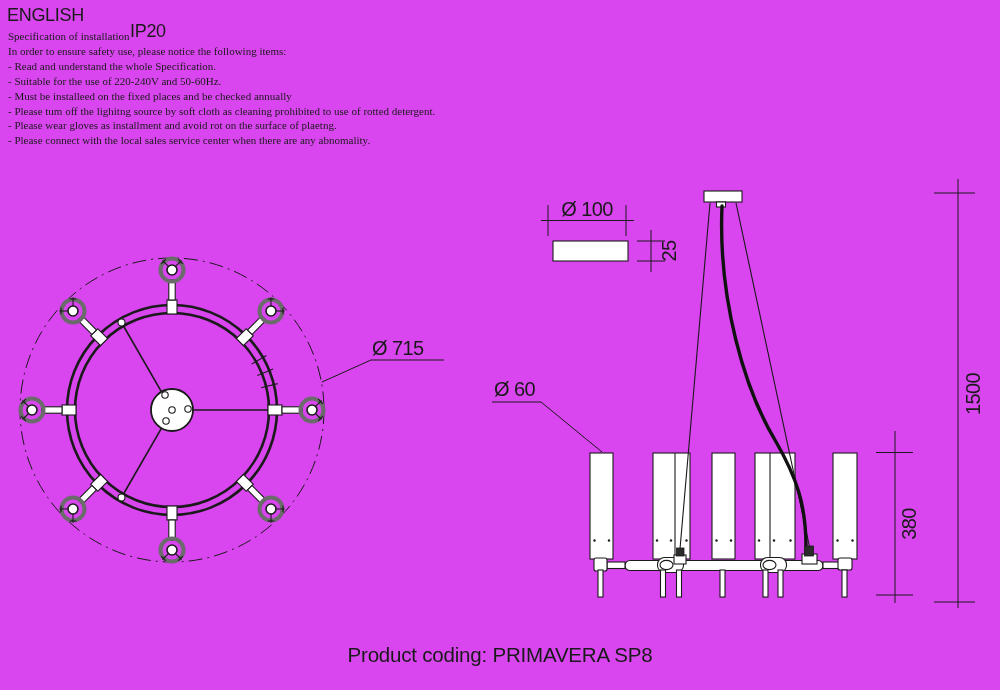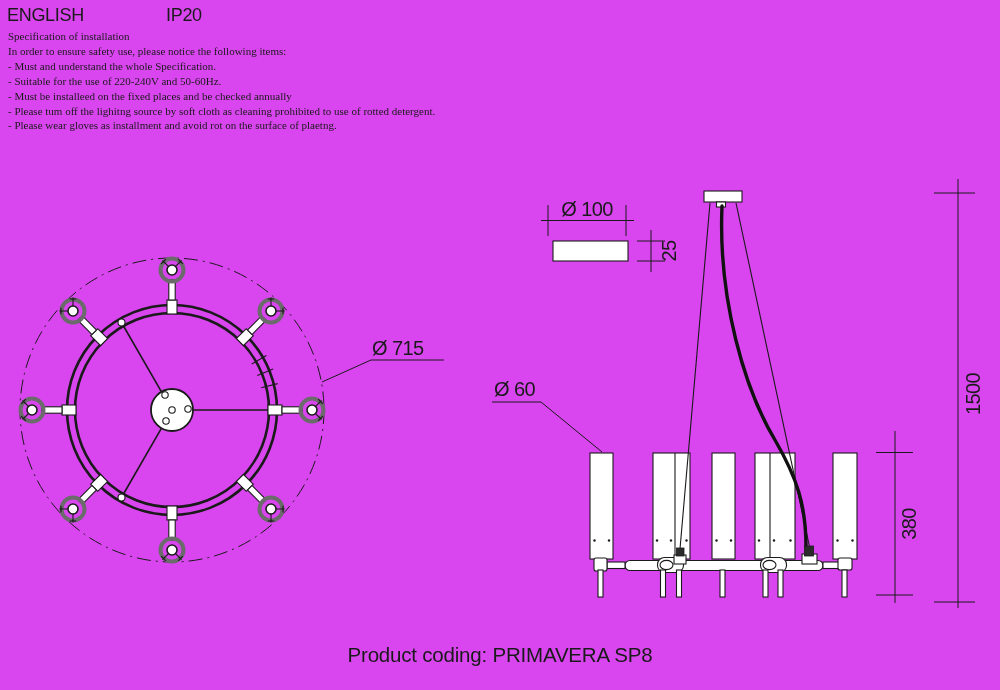--- a/index.html
+++ b/index.html
@@ -4,21 +4,21 @@
 <style>
   html,body { margin:0; padding:0; background:#fff; }
   .page {
     position:relative; width:1000px; height:690px; background:#d946ef;
     font-family:"Liberation Sans", sans-serif; color:#1a1a1a; overflow:hidden;
   }
   .hdr-lang {
     position:absolute; left:7px; top:5px; font-size:18px; letter-spacing:-0.3px;
   }
   .hdr-ip {
-    position:absolute; left:130px; top:5px; font-size:18px; letter-spacing:-0.3px;margin-left:36px;
+    position:absolute; left:130px; top:21px; font-size:18px; letter-spacing:-0.3px;
   }
   .spec {
     position:absolute; left:8px; top:29px; font-size:11px; line-height:14.9px;
     white-space:nowrap;
     font-family:Liberation Serif, serif;
   }
   .footer {
     position:absolute; left:0; top:643px; width:1000px; text-align:center;
     font-size:20.5px; letter-spacing:-0.2px;
   }
@@ -41,25 +41,26 @@
 <body>
 
 <div class="page">
 
   <span class="hdr-lang">ENGLISH</span>
   <span class="hdr-ip">IP20</span>
 
   <div class="spec">
     <div>Specification of installation</div>
     <div>In order to ensure safety use, please notice the following items:</div>
-    <div>- Must and understand the whole Specification.</div>
+    <div>- Read and understand the whole Specification.</div>
     <div>- Suitable for the use of 220-240V and 50-60Hz.</div>
     <div>- Must be installeed on the fixed places and be checked annually</div>
     <div>- Please tum off the lighitng source by soft cloth as cleaning prohibited to use of rotted detergent.</div>
     <div>- Please wear gloves as installment and avoid rot on the surface of plaetng.</div>
+    <div>- Please connect with the local sales service center when there are any abnomality.</div>
   </div>
 
   <svg class="drawing" width="1000" height="690" viewBox="0 0 1000 690">
 
     <g>
 
       <circle cx="172" cy="410" r="152" class="dash"></circle>
 
       <circle cx="172" cy="410" r="105" class="s2"></circle>
       <circle cx="172" cy="410" r="97" class="s2"></circle>

